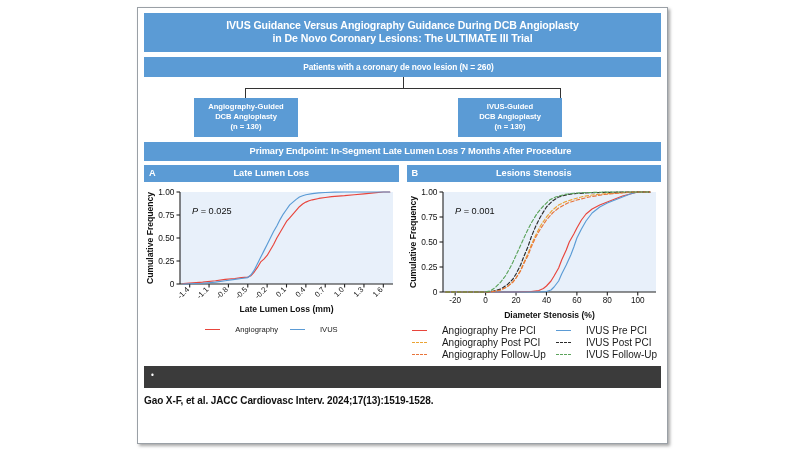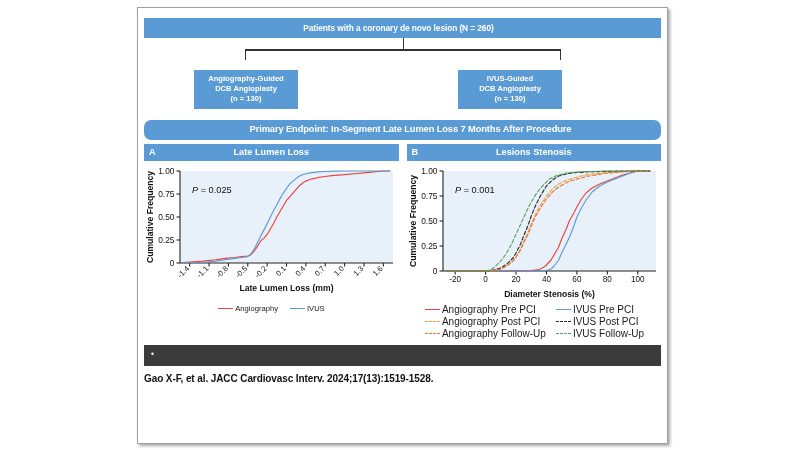--- a/index.html
+++ b/index.html
@@ -37,33 +37,32 @@
   #title-banner {
     font-size: 10.6px;
     padding: 6px 4px 7px 4px;
   }
   #enroll-banner {
     margin-top: 5px;
     font-size: 8.4px;
     padding: 5px 12px 5px 4px;
   }
   #endpoint-banner {
-    margin-top: 24px;
+    margin-top: 7px;
     font-size: 9.3px;
     padding: 4px 4px 4px 20px;
-    border-radius: 7px;
   }
   
   #arms-region {
     position: relative;
     height: 58px;
   }
   .arm-box {
     position: absolute;
-    top: 32px;
+    top: 21px;
     width: 104px;
     background: #5b9bd5;
     color: #fff;
     font-weight: bold;
     font-size: 7.6px;
     line-height: 1.3;
     text-align: center;
     padding: 4px 2px 5px 2px;
     box-sizing: border-box;
   }
@@ -122,21 +121,21 @@
   .legend-b {
     display: grid;
     grid-template-columns: auto auto;
     column-gap: 10px;
     row-gap: 1px;
     justify-content: center;
     font-size: 10px;
     color: #1a1a1a;
     margin-top: 1px;
   }
-  .leg-item { display: flex; align-items: center; gap: 2px; white-space: nowrap; }
+  .leg-item { display: flex; align-items: center; gap: 15px; white-space: nowrap; }
   .leg-swatch { display: inline-block; width: 15px; height: 0; flex: none; }
 
   
   #conclusion {
     margin-top: 6px;
     background: #3b3b3b;
     color: #ffffff;
     font-size: 8.2px;
     line-height: 1.32;
     padding: 5px 7px 6px 7px;
@@ -152,20 +151,24 @@
     letter-spacing: -0.1px;
   }
   .ital { font-style: italic; }
 </style>
 </head>
 <body>
 
 <div id="stage">
   <div id="figure">
 
+    <div id="title-banner" class="banner">
+      <div>IVUS Guidance Versus Angiography Guidance During DCB Angioplasty</div>
+      <div>in De Novo Coronary Lesions: The ULTIMATE III Trial</div>
+    </div>
 
     <div id="enroll-banner" class="banner">Patients with a coronary de novo lesion (N = 260)</div>
 
     <div id="arms-region">
       <div class="conn" id="conn-stem"></div>
       <div class="conn" id="conn-horiz"></div>
       <div class="conn" id="conn-left"></div>
       <div class="conn" id="conn-right"></div>
 
       <div class="arm-box" id="arm-angio">

